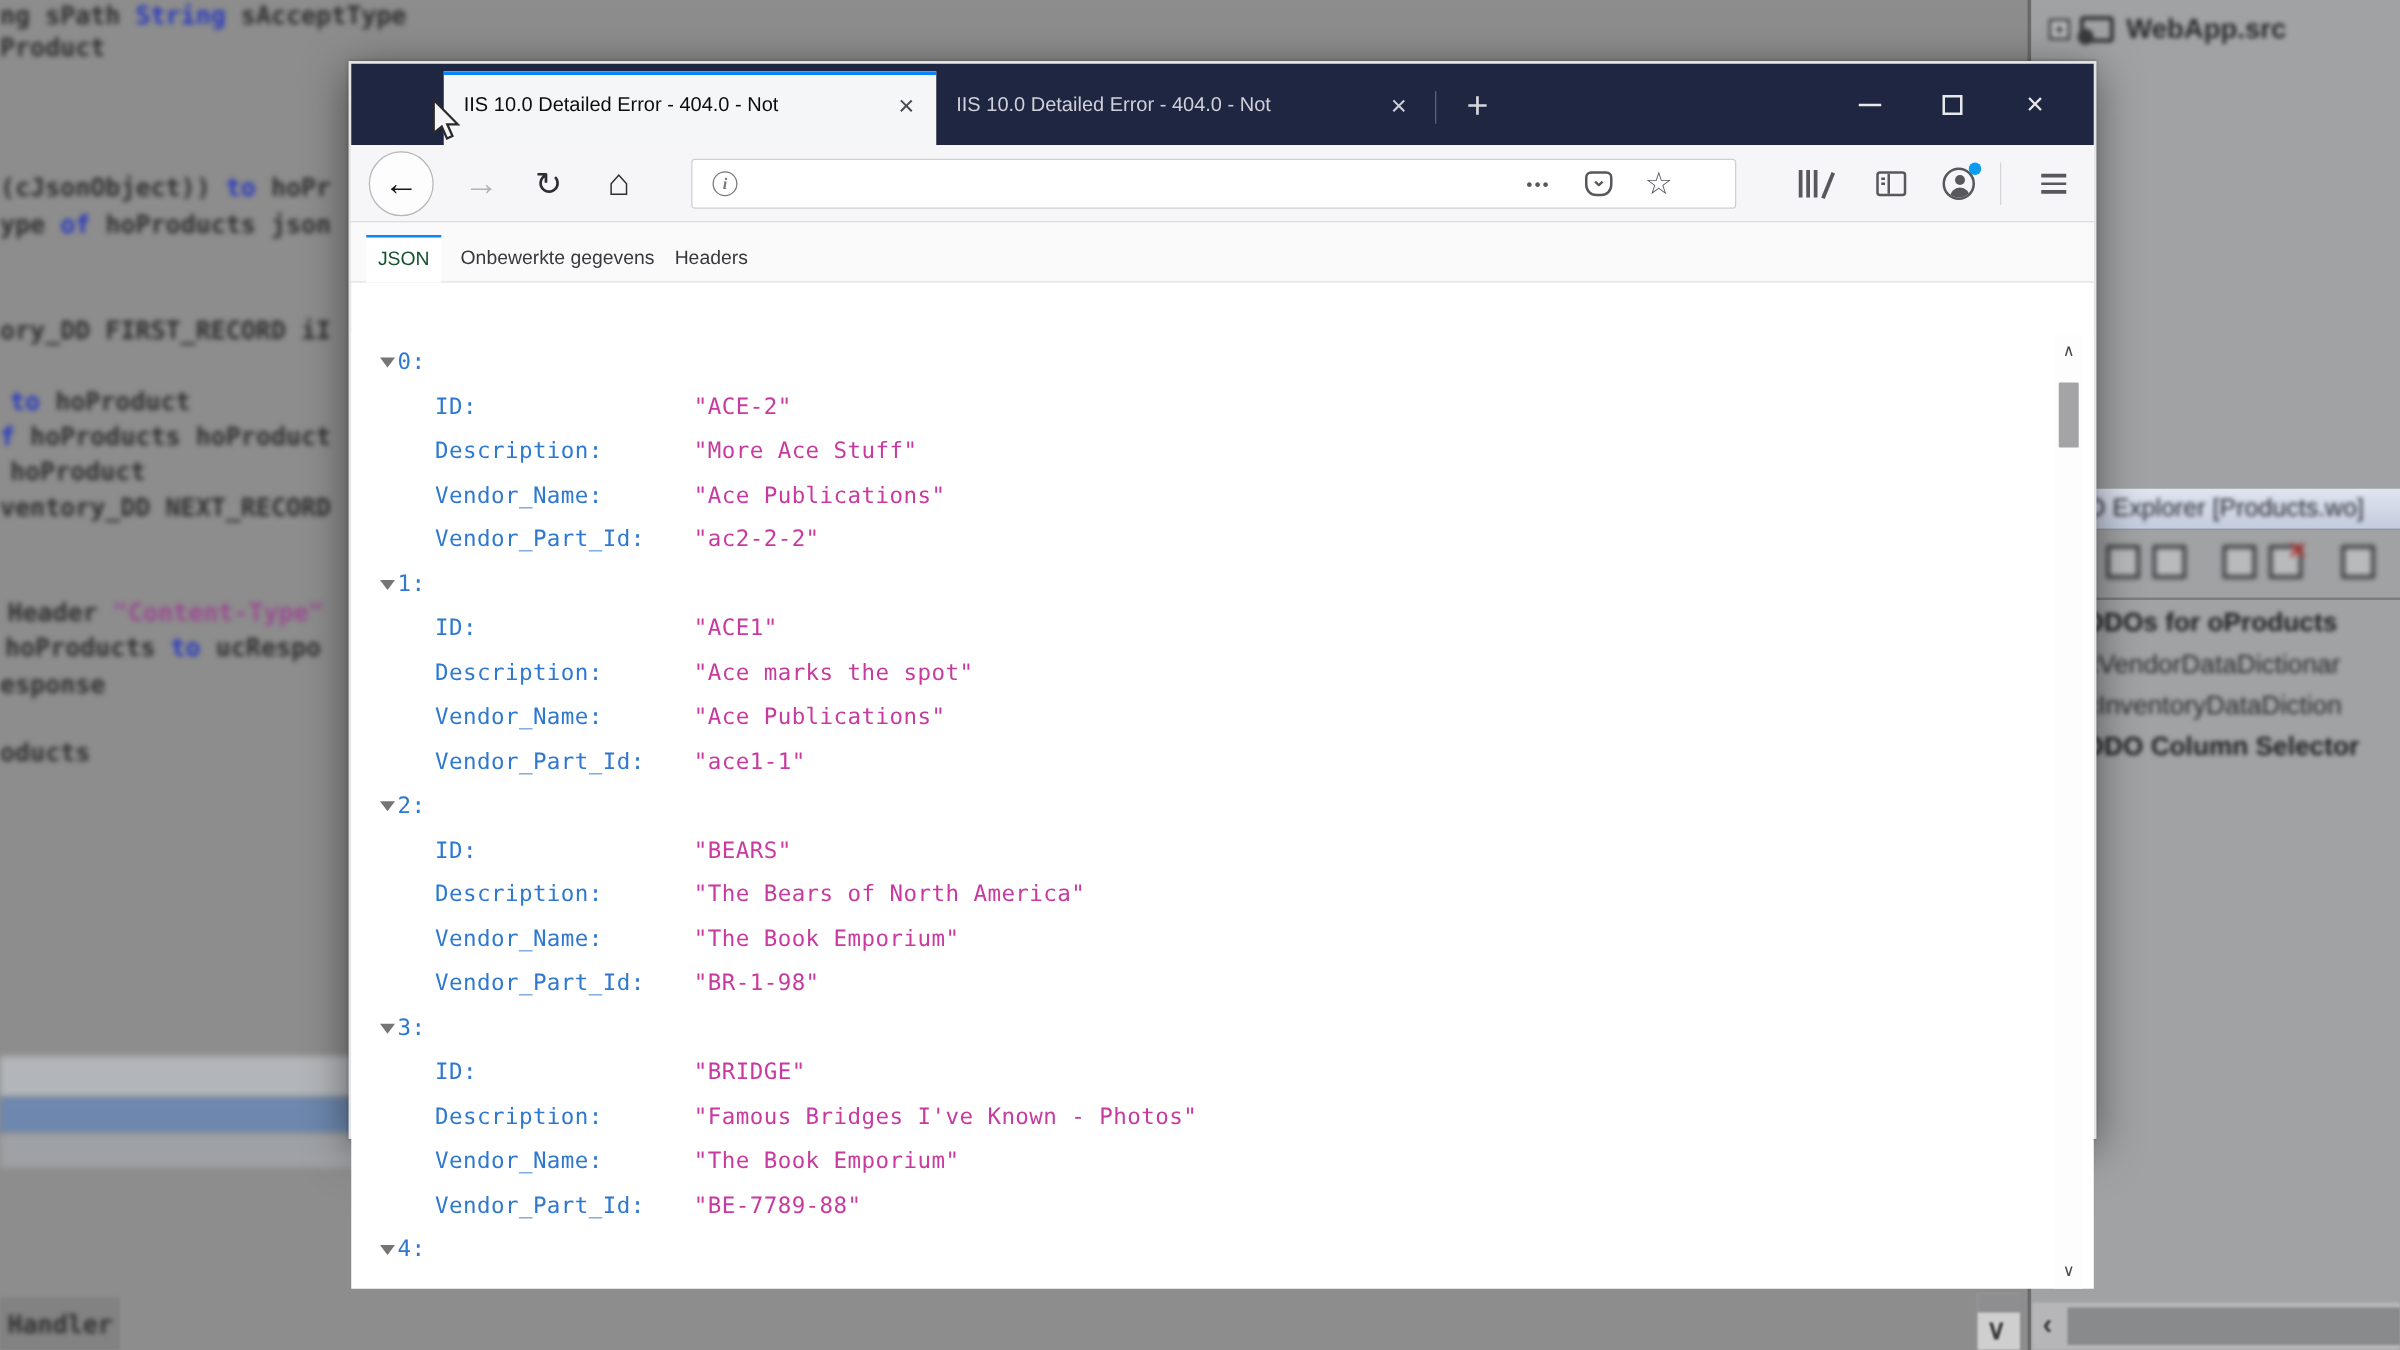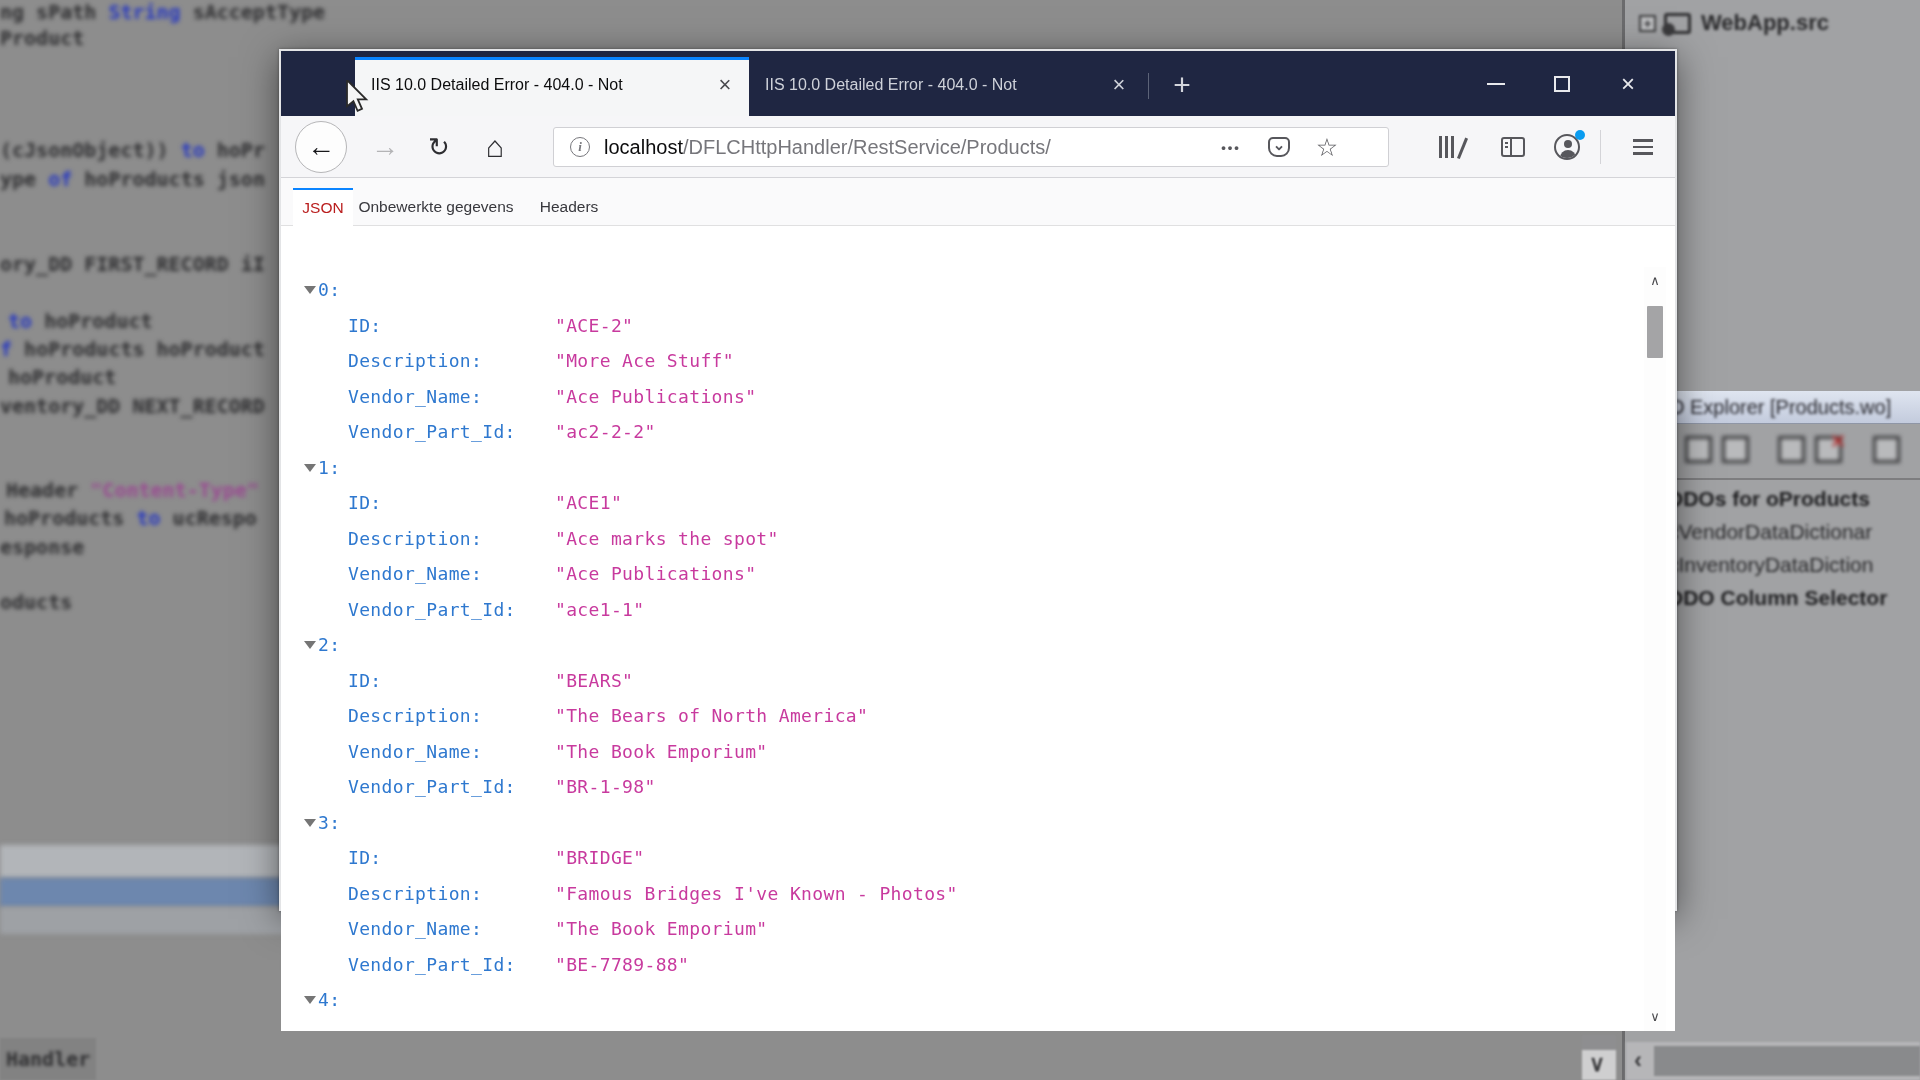--- a/index.html
+++ b/index.html
@@ -116,23 +116,23 @@
   .acct-circle::after { content:""; position:absolute; left:3.5px; top:14px; width:16px; height:10px; border-radius:8px 8px 0 0; background:#57575c; }
   .acct-dot { position:absolute; right:2px; top:14px; width:10px; height:10px; border-radius:50%; background:#0a9cf0; }
   .nav-sep { position:absolute; left:1319px; top:14px; width:1px; height:34px; background:#d4d4d8; }
   .burger { left:1340px; width:44px; flex-direction:column; gap:4px; }
   .burger i { display:block; width:20px; height:2.4px; background:#57575c; }
 
   .vtabs { position:absolute; left:0; top:127px; width:1394px; height:48px; background:#fafafb;
            border-bottom:1px solid #e0e0e1; }
   .vtab { position:absolute; top:10px; height:38px; display:flex; align-items:center; justify-content:center;
           font-size:15.5px; color:#38383d; }
-  .vtab.active { color:#b91c1c; border-top:2px solid #0a84ff; background:#fff; }
+  .vtab.active { color:#14532d; border-top:2px solid #0a84ff; background:#fff; }
   .vtab.t0 { left:12px; width:60px; }
-  .vtab.t1 { left:74px; width:162px; }
+  .vtab.t1 { left:84px; width:162px; }
   .vtab.t2 { left:252px; width:72px; }
 
   .vtoolbar { position:absolute; left:0; top:175px; width:1394px; height:41px; background:#fafafb;
               border-bottom:1px solid #e0e0e1; }
   .vbtn { position:absolute; top:0; height:41px; display:flex; align-items:center; font-size:14.5px; color:#18181a; }
   .vb0 { left:21px; } .vb1 { left:82px; } .vb2 { left:151px; } .vb3 { left:284px; }
   .vtb-sep { position:absolute; left:386px; top:8px; width:1px; height:25px; background:#dcdcde; }
   .funnel { position:absolute; left:398px; top:13px; width:14px; height:14px; }
   .funnel::before { content:""; position:absolute; left:0; top:0; border-left:7px solid transparent;
                     border-right:7px solid transparent; border-top:7px solid #8a8a8f; }
@@ -262,21 +262,20 @@
       </div>
     </div>
 
     <div class="navbar">
       <div class="navbtn back-circle">←</div>
       <div class="navbtn fwd">→</div>
       <div class="navbtn reload">↻</div>
       <div class="navbtn home">⌂</div>
       <div class="urlbar">
         <div class="info-icon">i</div>
-        <div class="url-text"><span>localhost</span><span class="path">/DFLCHttpHandler/RestService/Products/</span></div>
       </div>
       <div class="nav-ic dots">•••</div>
       <div class="nav-ic pocket">
           <div class="pk">⌄</div>
         </div>
       <div class="nav-ic star">☆</div>
       <div class="nav-ic library">
         <div class="lib-bars">
             <i></i>
             <i></i>

